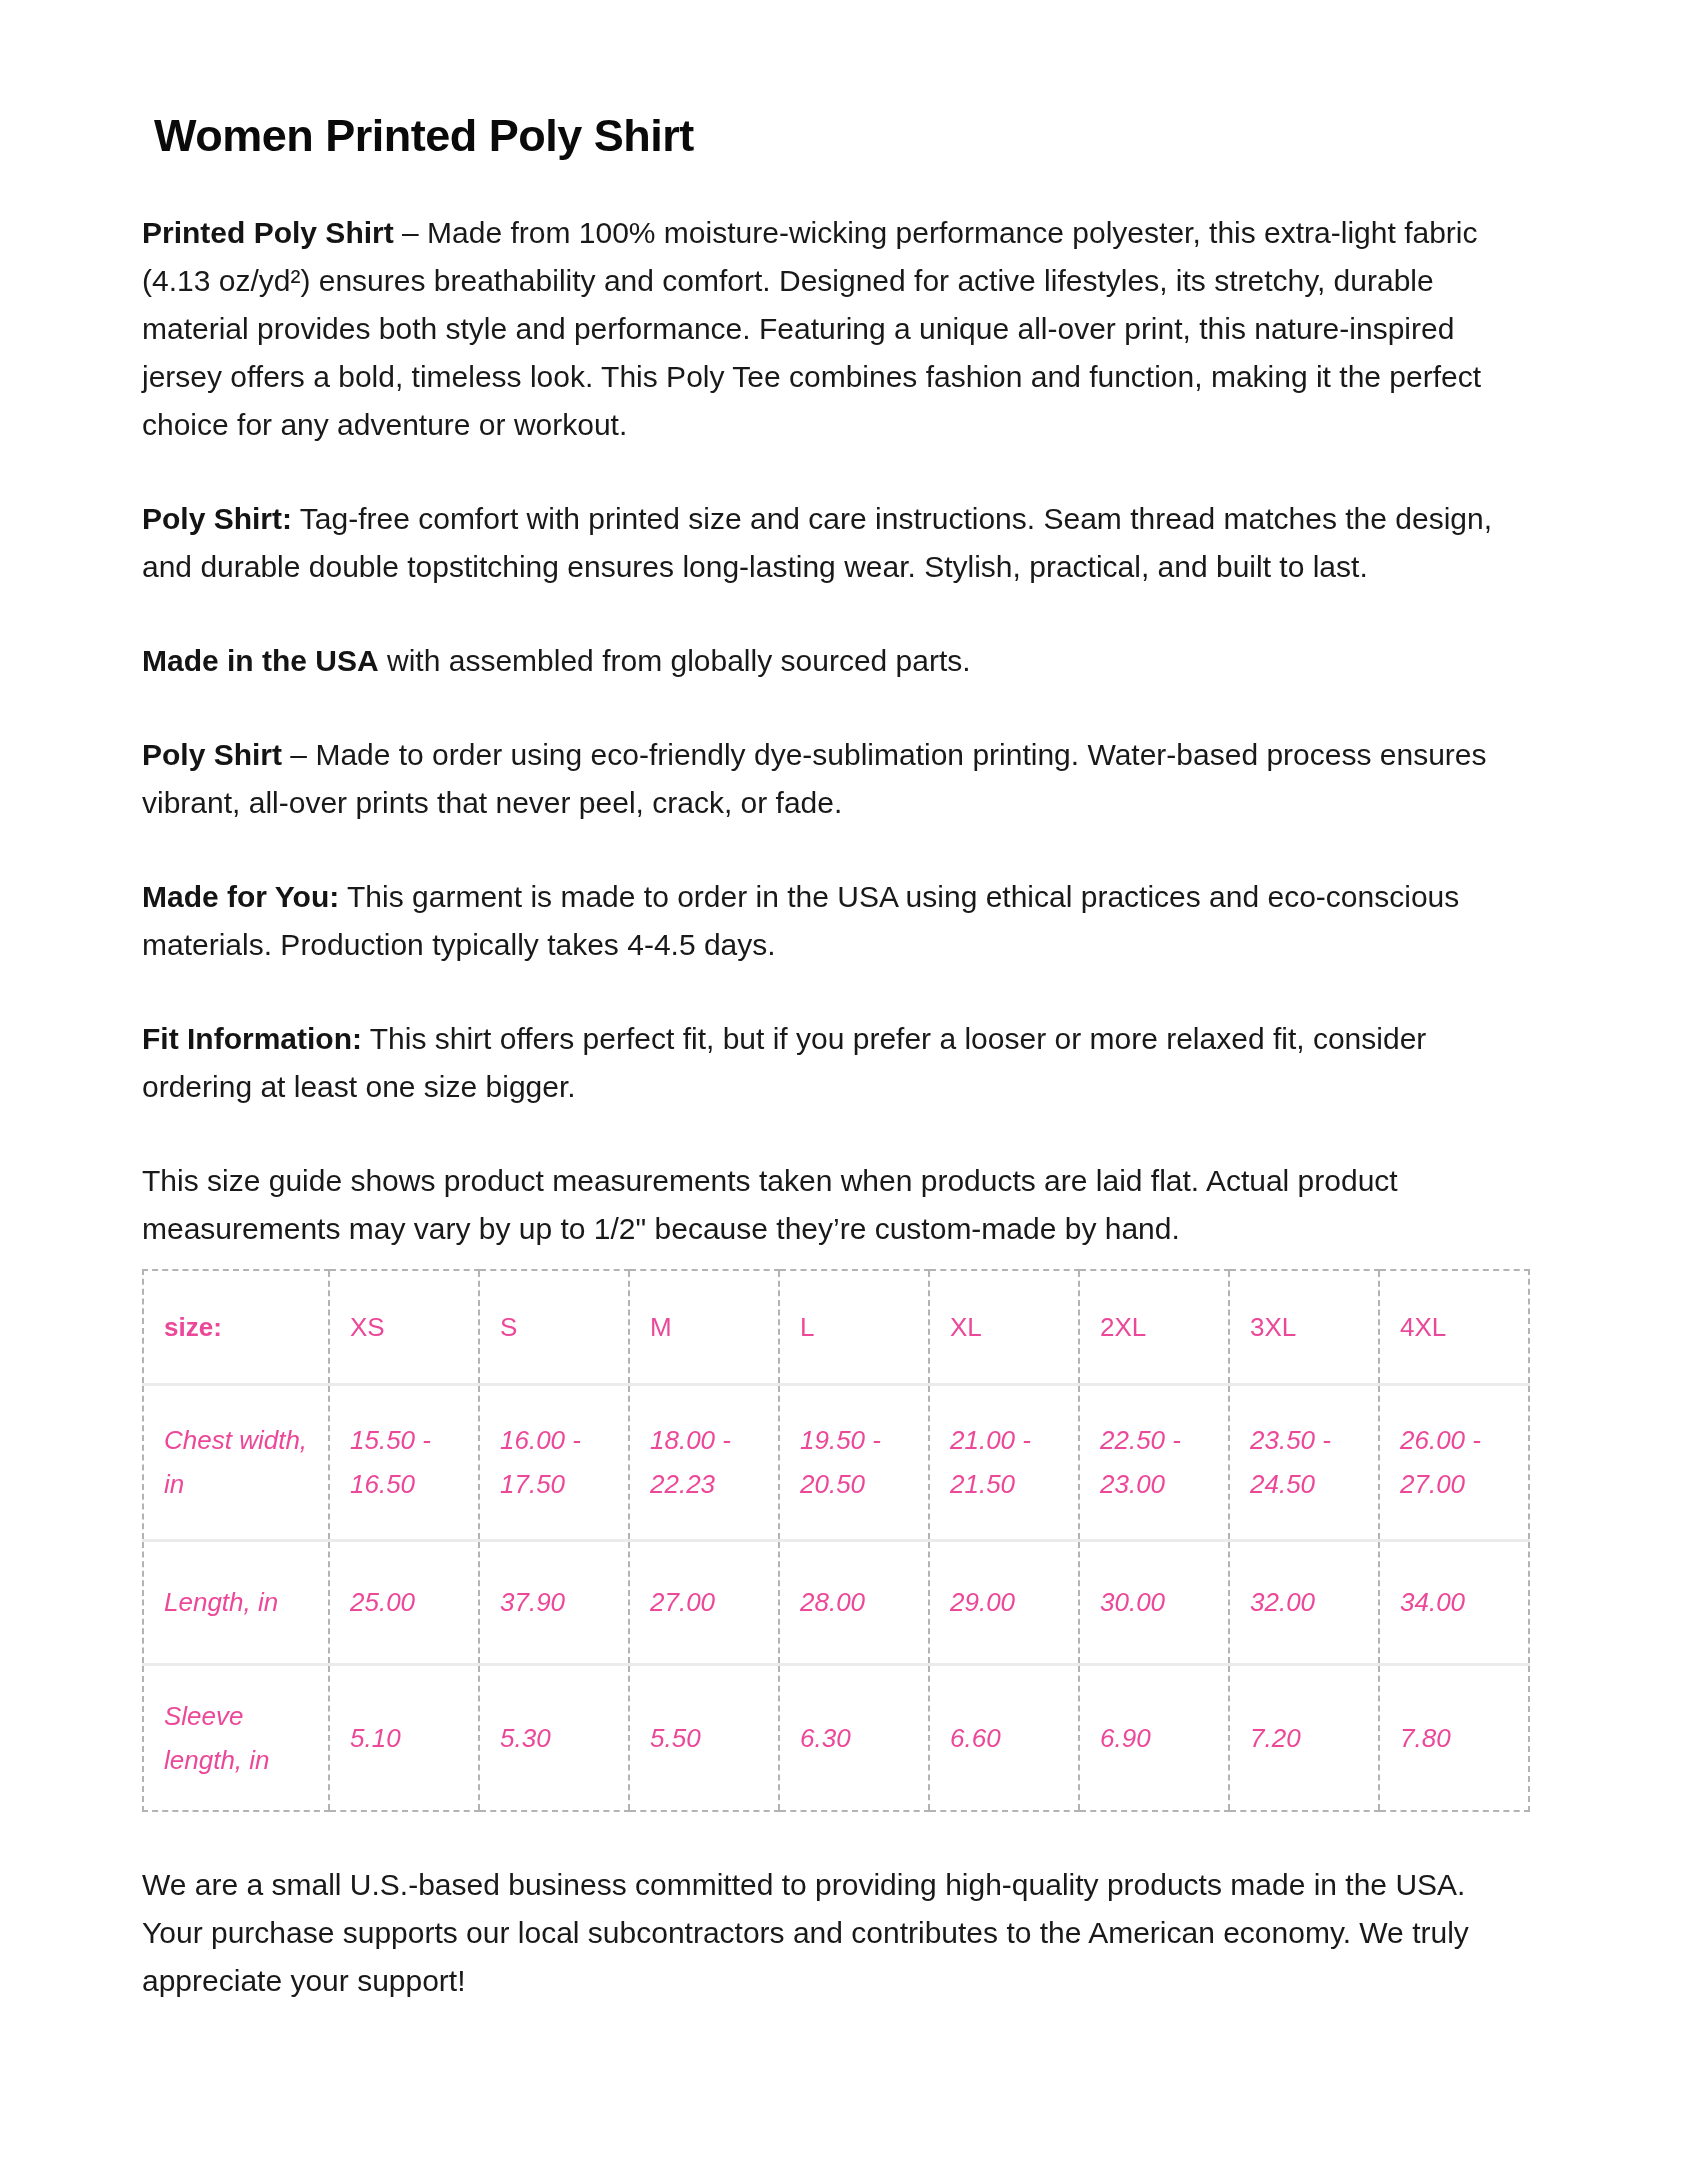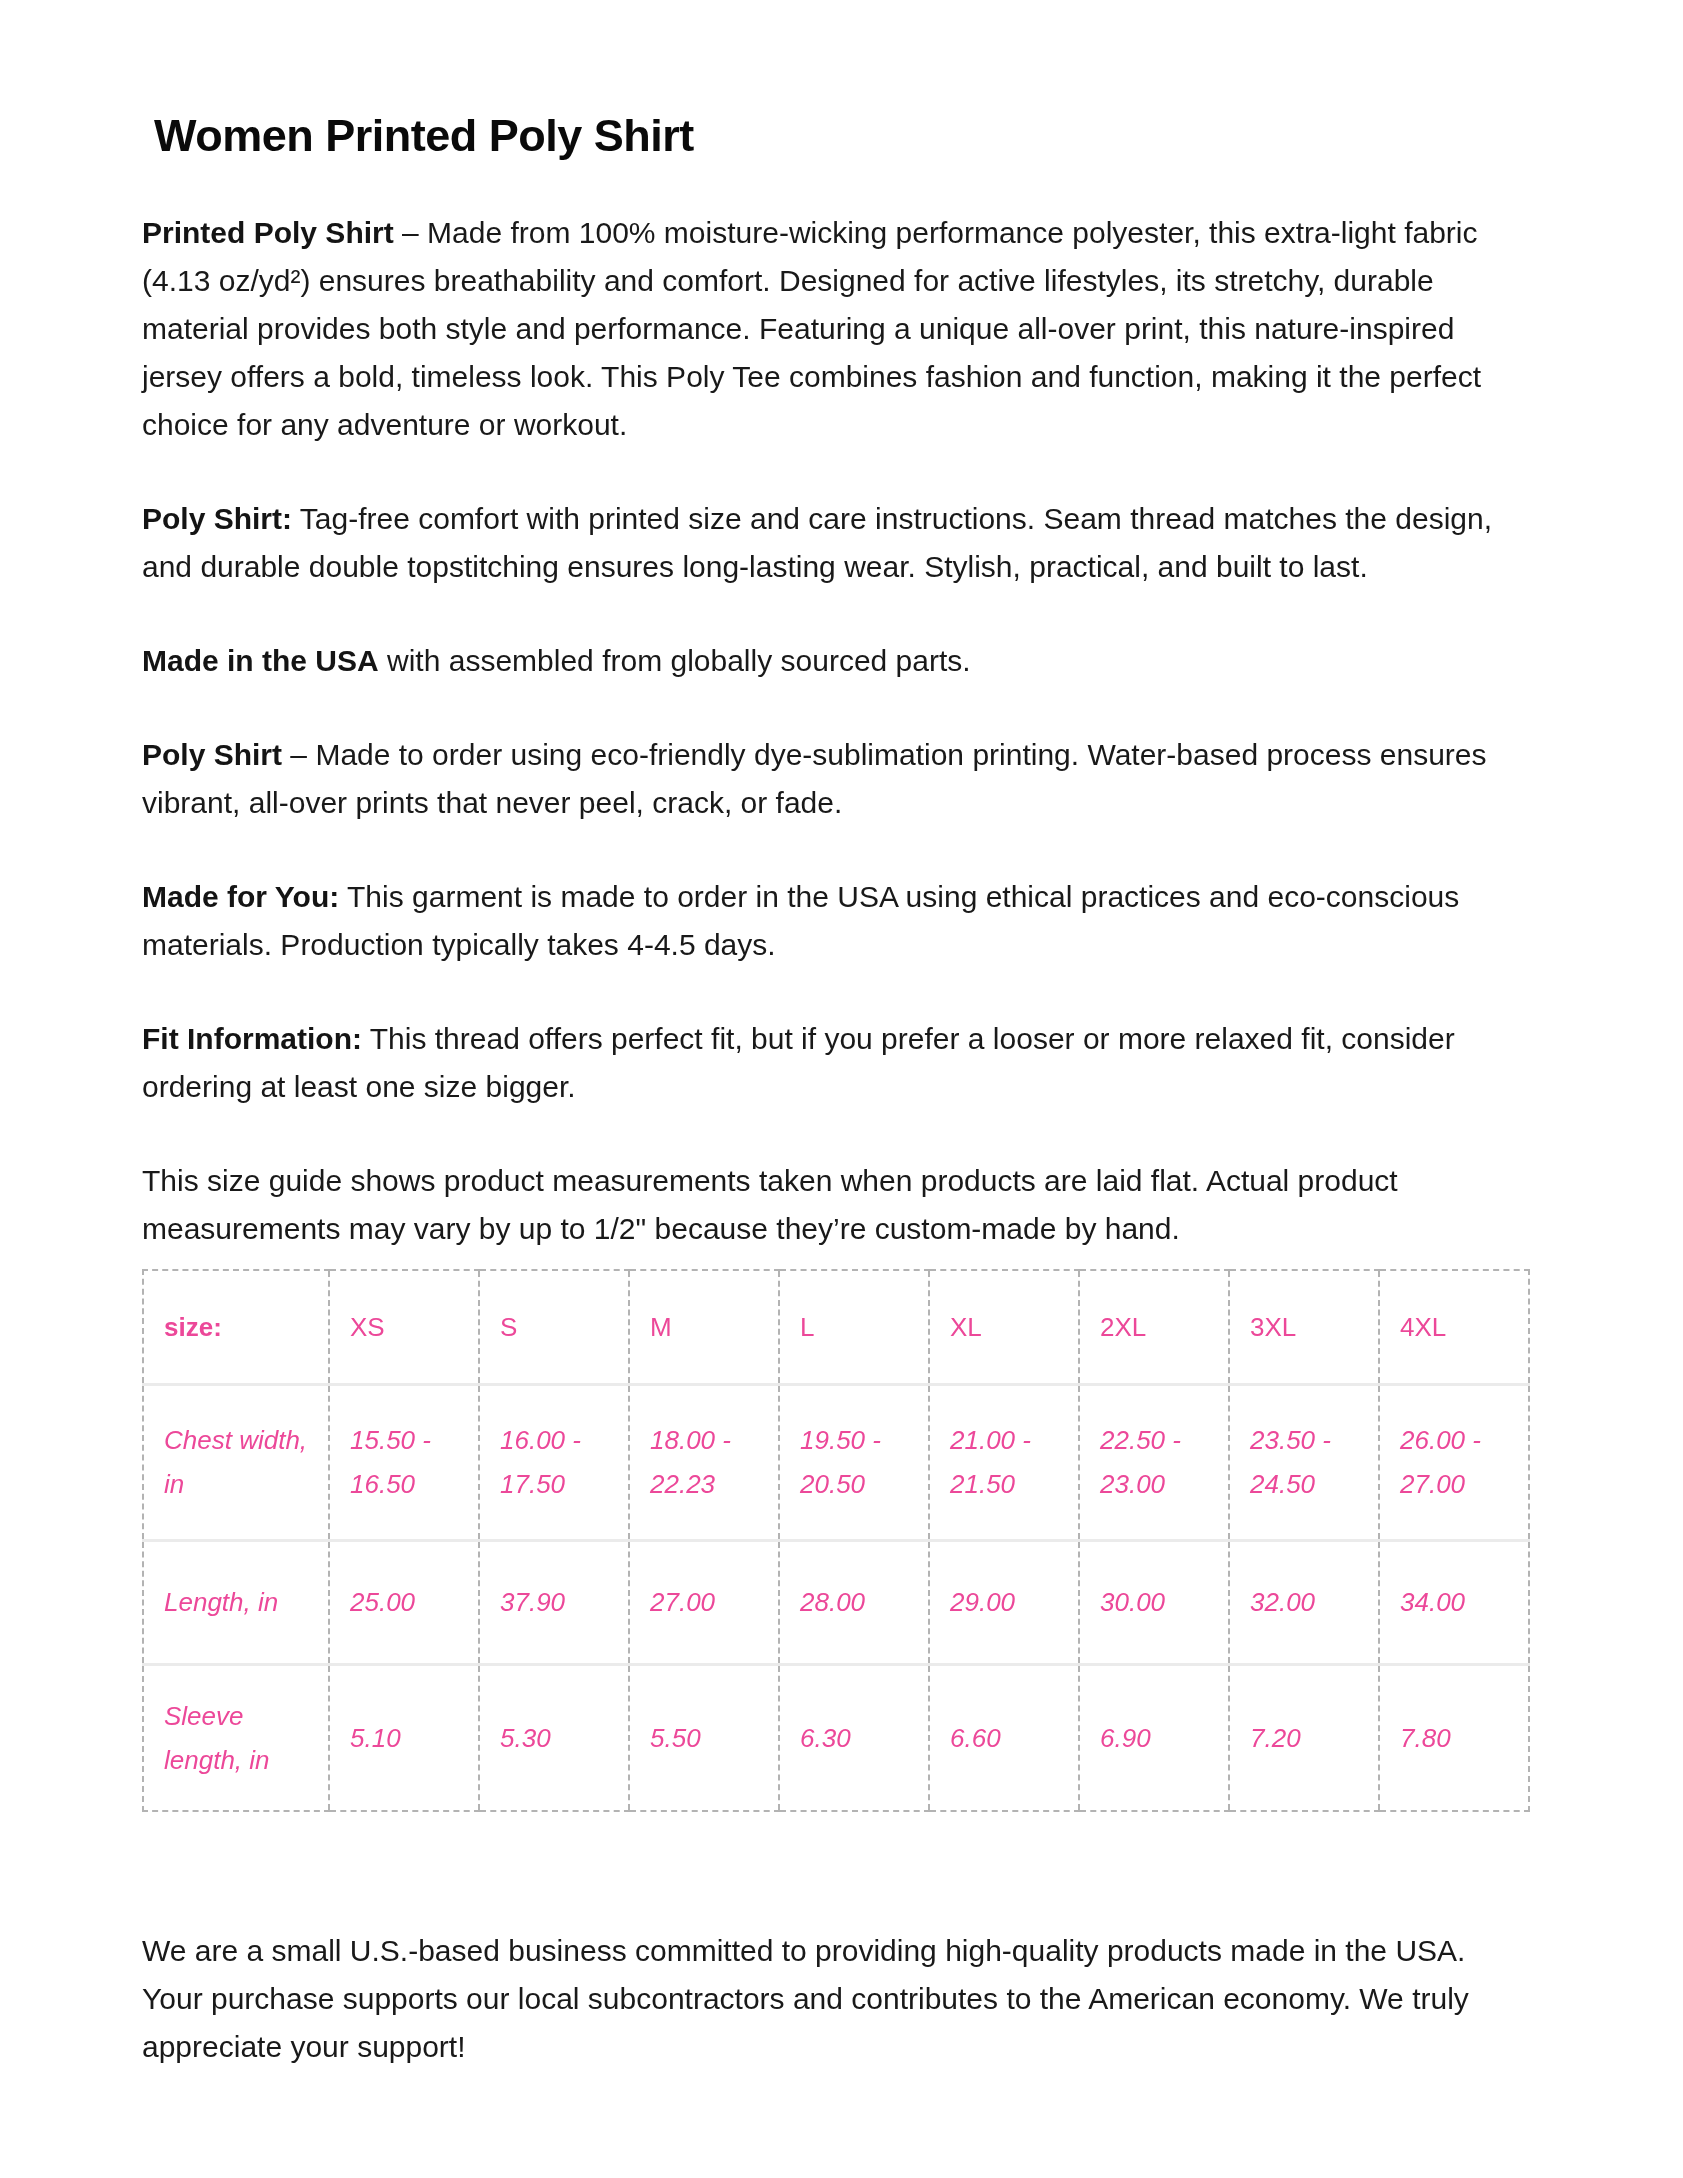--- a/index.html
+++ b/index.html
@@ -49,41 +49,41 @@
   }
   table.size-table td:last-child { border-right: 2px dashed #b3b3b3; }
   table.size-table tr:first-child td { border-top: 2px dashed #b3b3b3; }
   table.size-table tr:last-child td { border-bottom: 2px dashed #b3b3b3; }
   table.size-table tr:not(:first-child) td { border-top: 3px solid #ebebeb; font-style: italic; }
   tr.r0 { height: 114px; }
   tr.r1 { height: 156px; }
   tr.r2 { height: 124px; }
   tr.r3 { height: 147px; }
   tr.r0 td:first-child { font-weight: 700; }
-  p.footer { margin-top: 115px; }
+  p.footer { margin-top: 49px; }
 </style>
 </head>
 <body>
 
 <div class="page">
 
   <h1 class="title">Women Printed Poly Shirt</h1>
 
   <p class="para"><strong>Printed Poly Shirt</strong><span> – Made from 100% moisture-wicking performance polyester, this extra-light fabric (4.13 oz/yd²) ensures breathability and comfort. Designed for active lifestyles, its stretchy, durable material provides both style and performance. Featuring a unique all-over print, this nature-inspired jersey offers a bold, timeless look. This Poly Tee combines fashion and function, making it the perfect choice for any adventure or workout.</span></p>
 
   <p class="para"><strong>Poly Shirt:</strong><span> Tag-free comfort with printed size and care instructions. Seam thread matches the design, and durable double topstitching ensures long-lasting wear. Stylish, practical, and built to last.</span></p>
 
   <p class="para"><strong>Made in the USA</strong><span> with assembled from globally sourced parts.</span></p>
 
   <p class="para"><strong>Poly Shirt</strong><span> – Made to order using eco-friendly dye-sublimation printing. Water-based process ensures vibrant, all-over prints that never peel, crack, or fade.</span></p>
 
   <p class="para"><strong>Made for You:</strong><span> This garment is made to order in the USA using ethical practices and eco-conscious materials. Production typically takes 4-4.5 days.</span></p>
 
 
-  <p class="para"><strong>Fit Information:</strong><span> This thread offers perfect fit, but if you prefer a looser or more relaxed fit, consider ordering at least one size bigger.</span></p>
+  <p class="para"><strong>Fit Information:</strong><span> This shirt offers perfect fit, but if you prefer a looser or more relaxed fit, consider ordering at least one size bigger.</span></p>
 
   <p class="para"><strong></strong><span>This size guide shows product measurements taken when products are laid flat. Actual product measurements may vary by up to 1/2" because they’re custom-made by hand.</span></p>
 
   <table class="size-table">
     <colgroup>
       <col style="width:186px">
       <col>
         <col>
         <col>
         <col>

